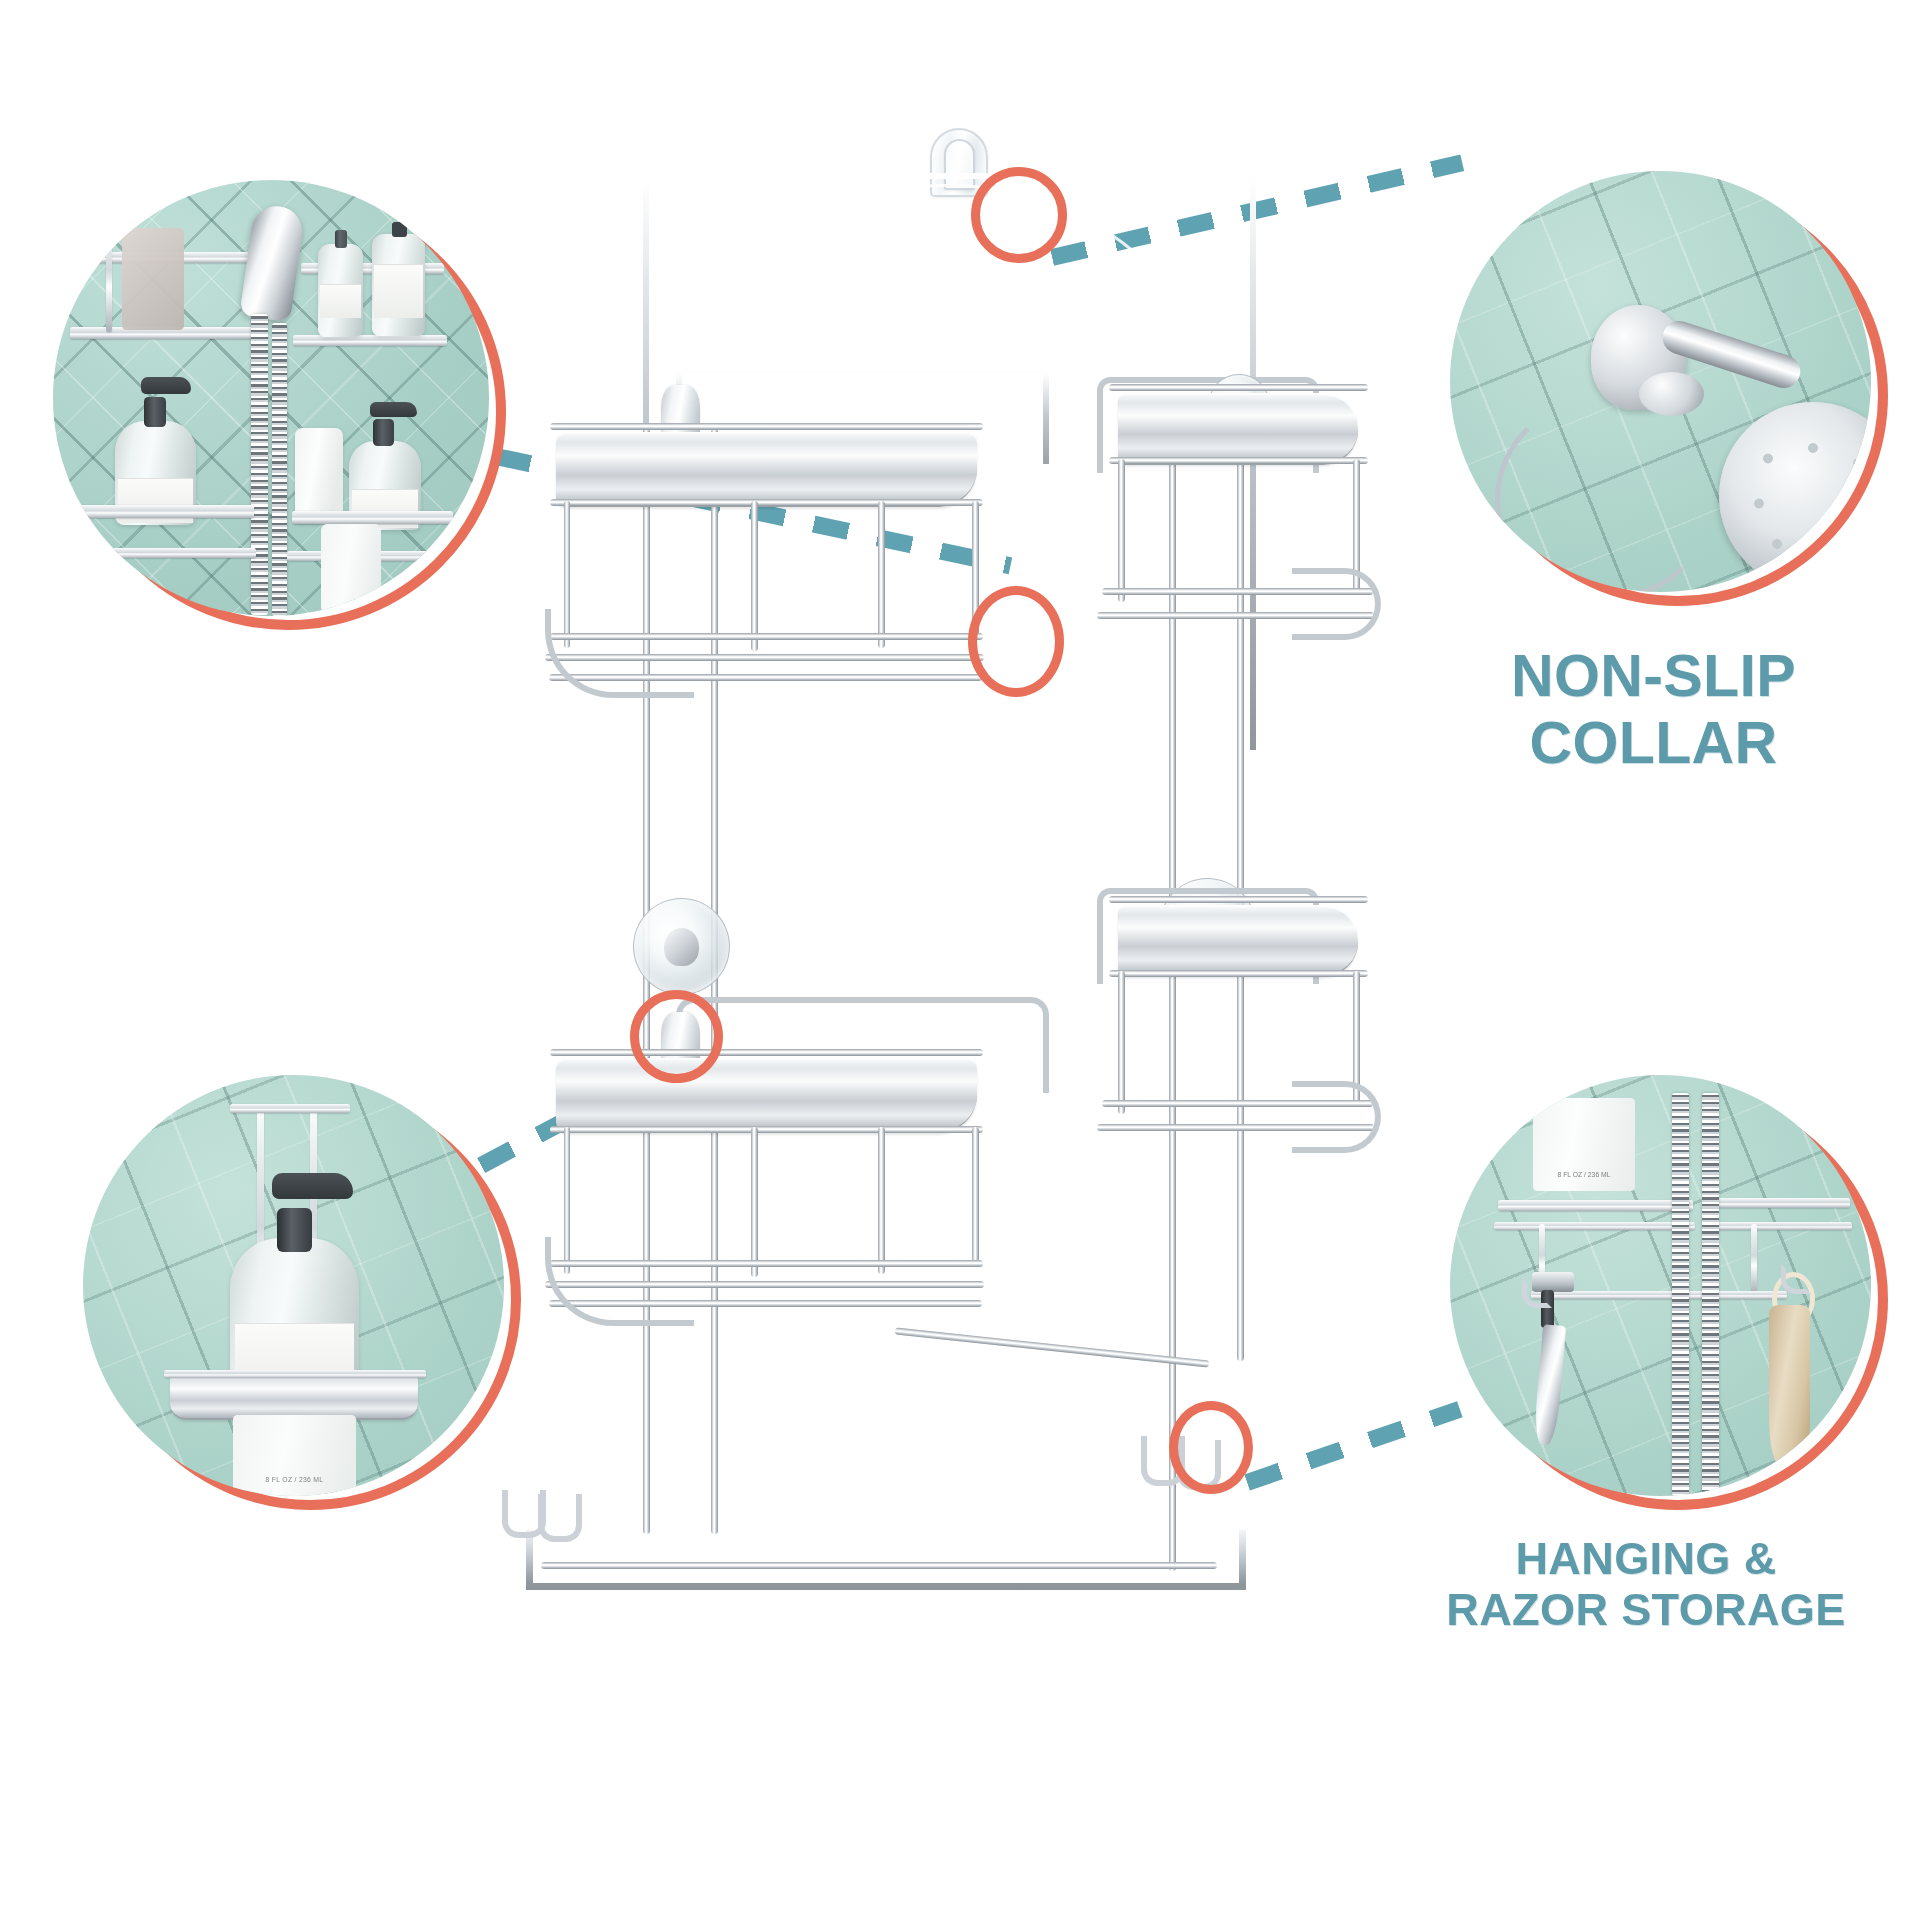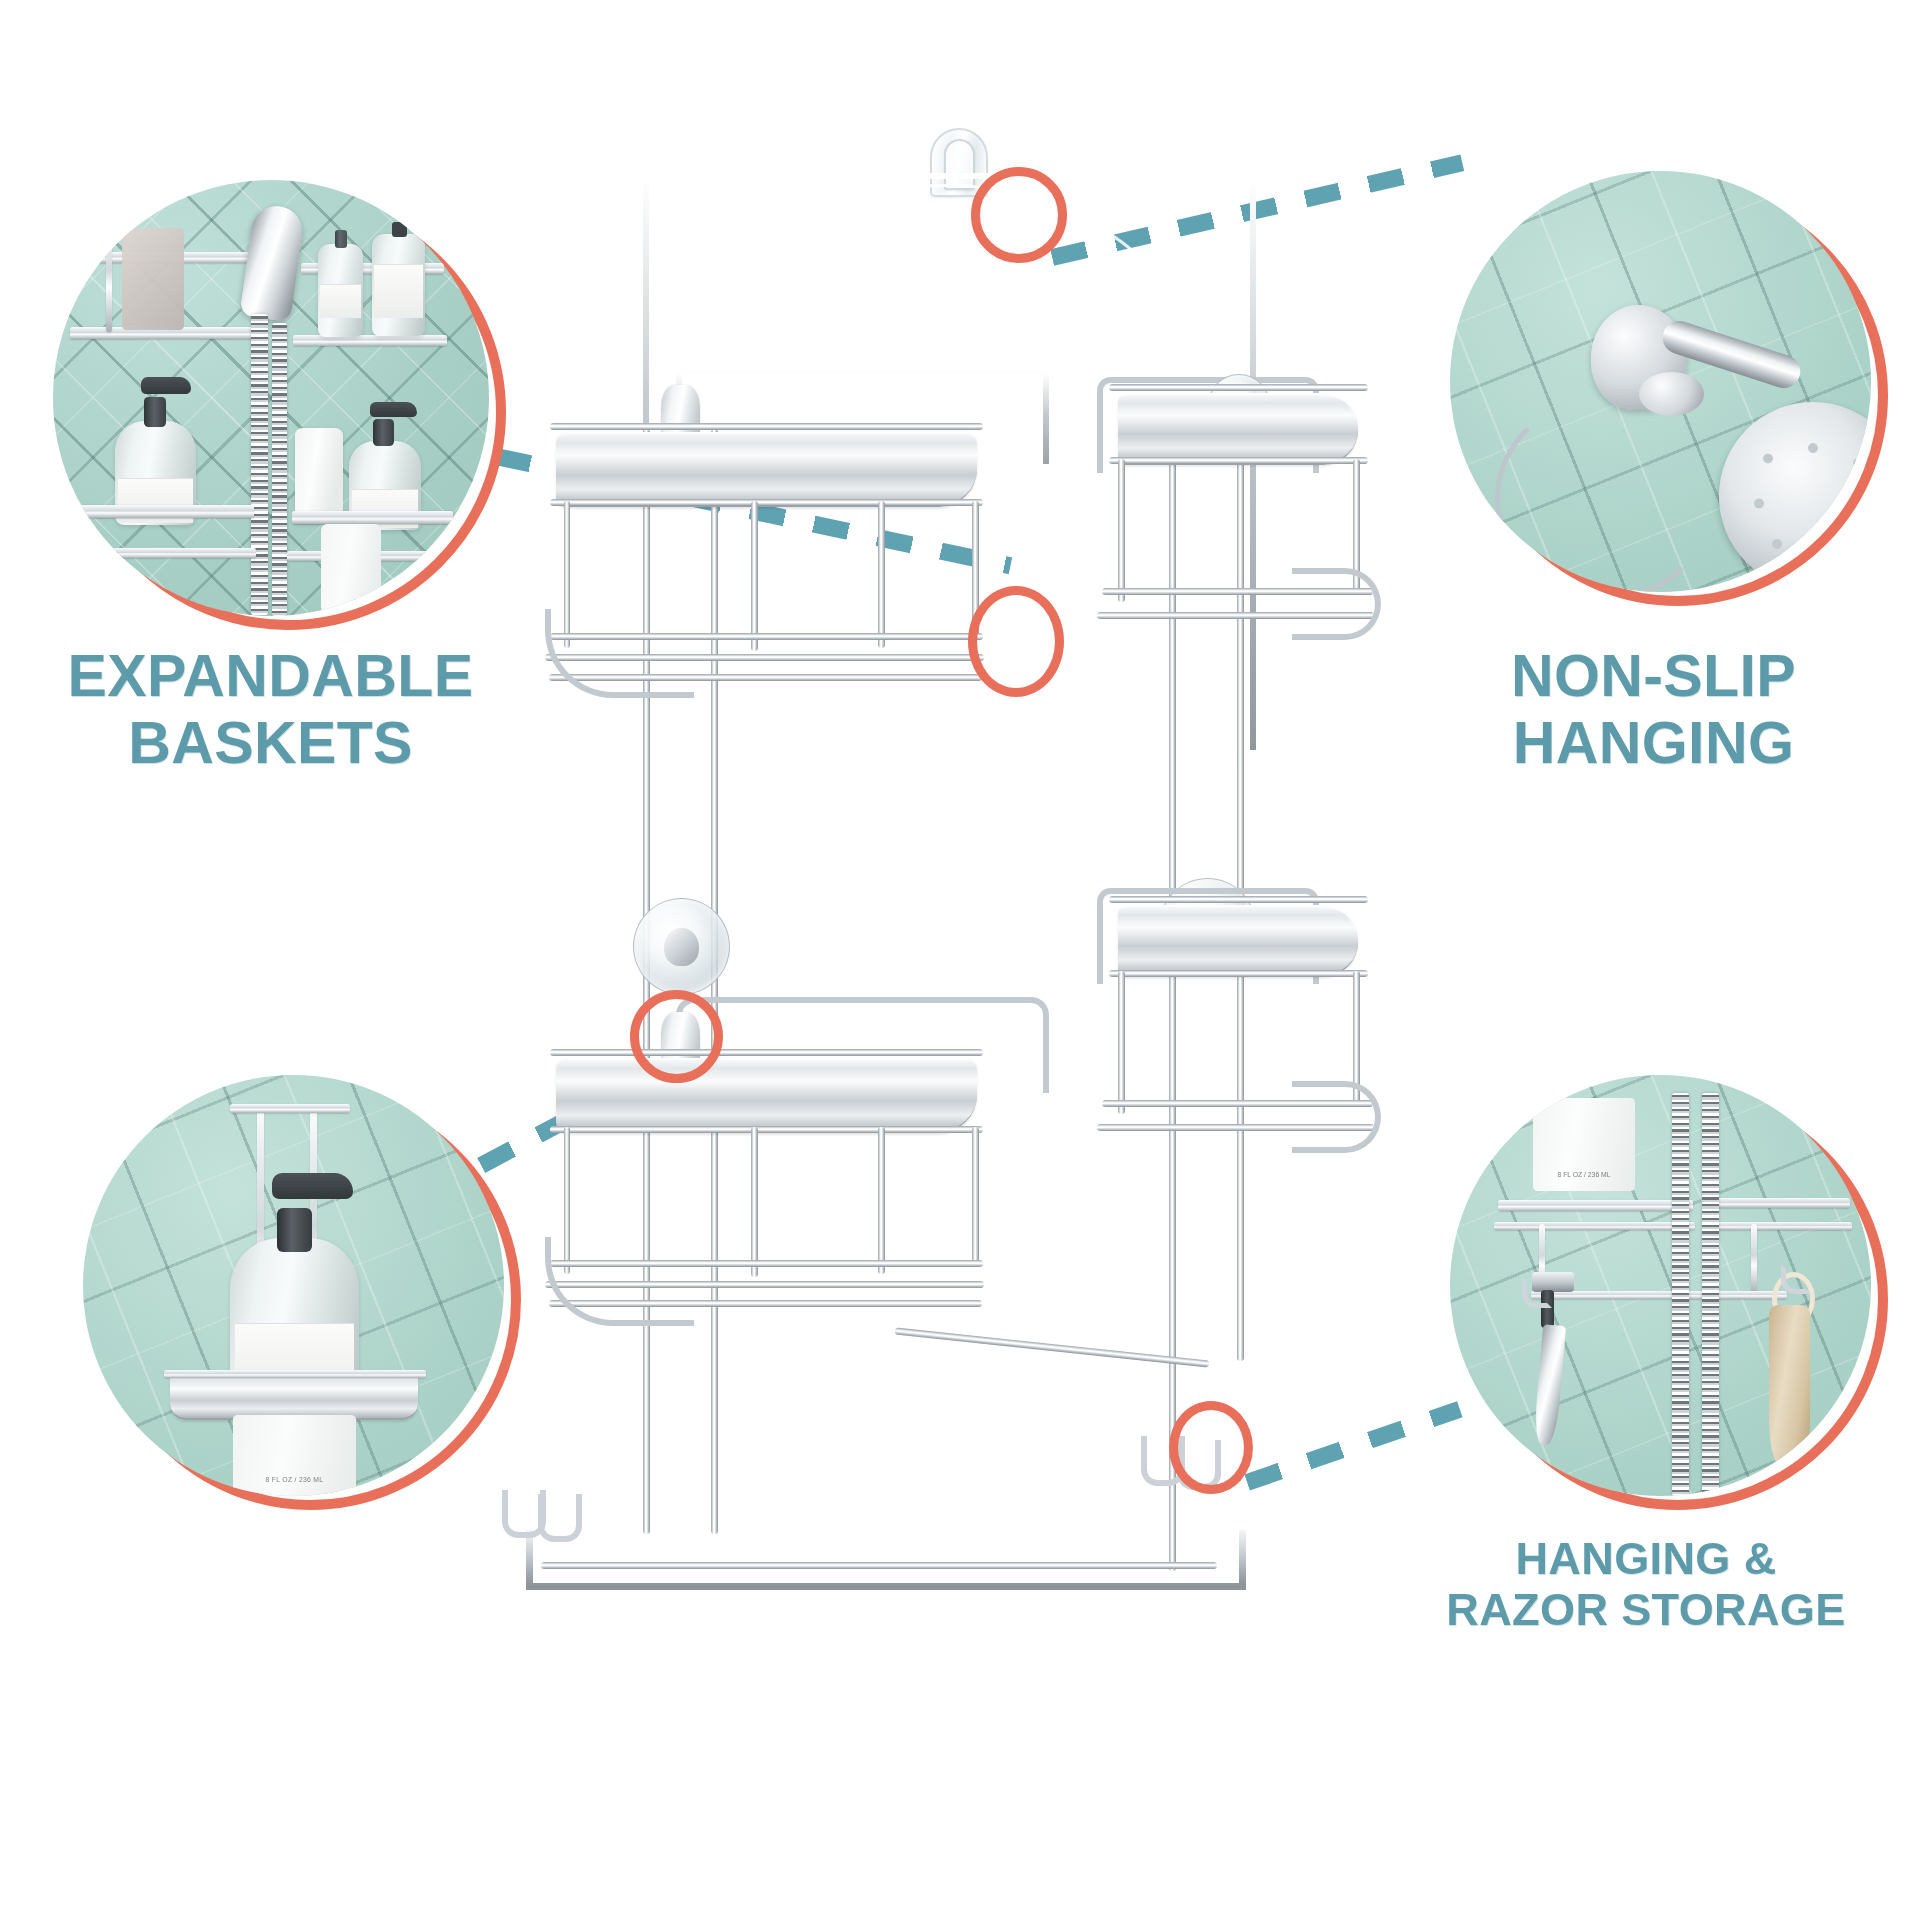--- a/index.html
+++ b/index.html
@@ -268,22 +268,20 @@
         <div class="bottle-body" style="left:0;top:39px;width:72px;height:89px;border-radius:25.6px 25.6px 7.5px 7.5px;"></div>
         <div class="bottle-label" style="top:87px;height:38px;"></div>
         <div class="pump-neck" style="left:24px;top:16.5px;width:21px;height:27px;background:linear-gradient(90deg,#2e3336,#5a6065 45%,#3a3f43);border-radius:4.5px;"></div>
         <div class="pump-head" style="left:21px;top:0;width:47px;height:15px;border-radius:7.5px 13.5px 6px 6px;"></div>
       </div>
       <div class="shelf-bar" style="left:239px;top:331px;width:161px;height:12.8px;"></div>
       <div class="shelf-bar" style="left:234px;top:371px;width:165px;height:9.8px;"></div>
       <div class="obj" style="left:268px;top:344px;width:60px;height:89px;border-radius:6px;background:linear-gradient(100deg,#f4f6f5,#fbfcfc 45%,#e4e9e8);"></div>
     </div>
   </div>
-  <div class="feature-label" style="left:0px;top:643px;width:541px;font-size:59px;">EXPANDABLE
-BASKETS</div>
 
   <div class="callout" style="left:1450px;top:171px;width:421px;height:421px;">
     <div class="ring" style="left:16.5px;top:13.5px;width:421px;height:421px;border:10.5px solid #e8705a;"></div>
     <div class="photo" style="left:0;top:0;width:421px;height:421px;">
       <div class="tile fine"></div>
 
       <div class="wall-mount" style="left:141px;top:134px;width:95px;height:105px;"></div>
       <div class="obj" style="left:210px;top:167px;width:143px;height:33px;border-radius:16.5px;transform:rotate(18deg);
                   background:linear-gradient(180deg,#9aa1a7,#eef1f3 30%,#ffffff 48%,#c4cacf 72%,#868d93);"></div>
       <div class="obj" style="left:189px;top:201px;width:65px;height:44px;border-radius:50%;
@@ -291,21 +289,21 @@
 
       <div class="showerhead-disc" style="left:269px;top:231px;width:188px;height:188px;">
         <div class="holes"></div>
       </div>
 
       <div class="obj" style="left:45px;top:225px;width:210px;height:195px;border-radius:50%;
                   border:5.3px solid rgba(190,198,204,.95);border-top-color:transparent;border-right-color:transparent;"></div>
     </div>
   </div>
   <div class="feature-label" style="left:1383px;top:643px;width:541px;font-size:59px;">NON-SLIP
-HANGING</div>
+COLLAR</div>
 
   <div class="callout" style="left:83px;top:1075px;width:421px;height:421px;">
     <div class="ring" style="left:16.5px;top:13.5px;width:421px;height:421px;border:10.5px solid #e8705a;"></div>
     <div class="photo" style="left:0;top:0;width:421px;height:421px;">
       <div class="tile fine"></div>
 
       <div class="shelf-bar" style="left:174px;top:30px;width:6.8px;height:271px;"></div>
       <div class="shelf-bar" style="left:227px;top:30px;width:6.8px;height:271px;"></div>
       <div class="shelf-bar" style="left:147px;top:28.6px;width:120px;height:9px;"></div>
 

